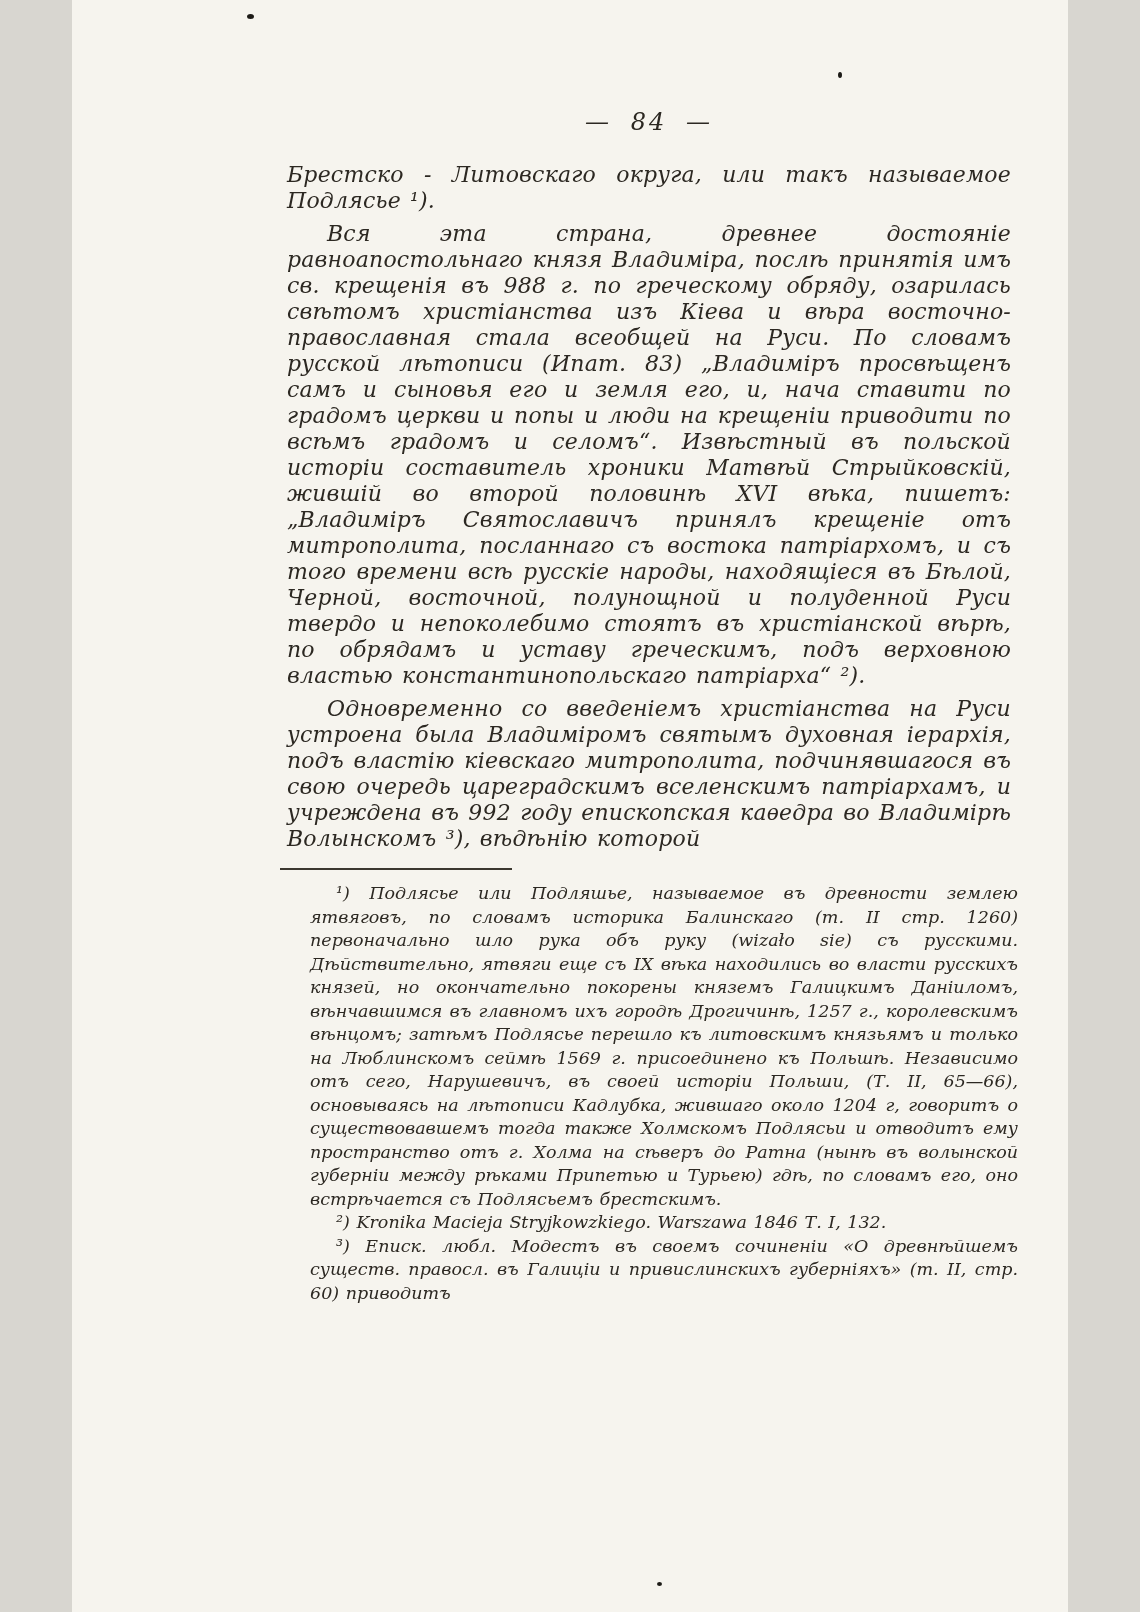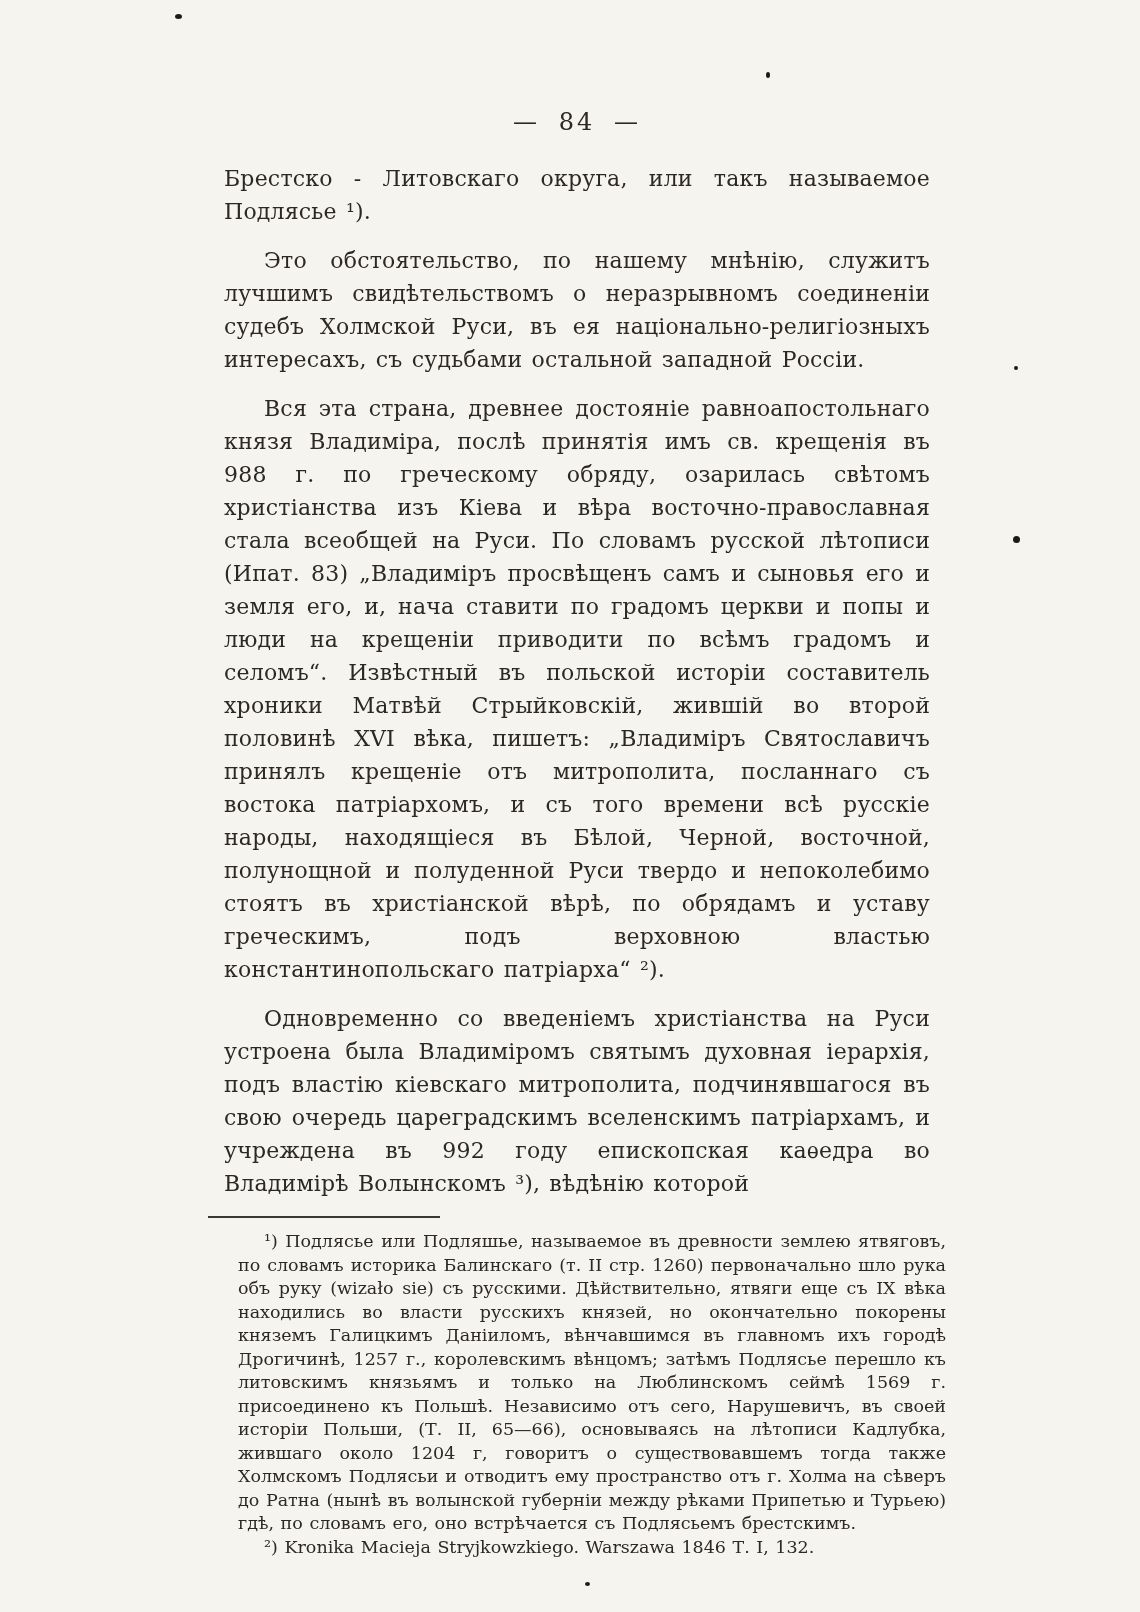--- a/index.html
+++ b/index.html
@@ -2,46 +2,47 @@
 <html><head>
 <meta charset="utf-8">
 <style>
   html, body {
     margin: 0;
     padding: 0;
     background: #d8d6d0;
   }
   .page {
     position: relative;
-    width: 1140px;
+    width: 996px;
     height: 1612px;
     margin: 0 auto;
     background: #f6f4ee;
     overflow: hidden;
     font-family: "DejaVu Serif", "Liberation Serif", serif;
     color: #2c2822;
+    font-style: italic;
   }
   .content {
     position: absolute;
     left: 208px;
     top: 108px;
     width: 738px;
   }
   .page-number {
     text-align: center;
     font-size: 24px;
     letter-spacing: 3px;
     word-spacing: 8px;
     margin-bottom: 26px;
     color: #2c2822;
   }
   .body-text p {
-    margin: 16px;
+    margin: 7px;
     font-size: 22px;
-    line-height: 33px;
+    line-height: 26px;
     text-align: justify;
     word-spacing: 2px;
     letter-spacing: 0.2px;
   }
   .body-text p.indent {
     text-indent: 40px;
   }
   .footnote-rule {
     margin-top: 16px;
     margin-bottom: 12px;
@@ -81,26 +82,26 @@
   <span class="speck s3"></span>
   <span class="speck s4"></span>
   <span class="speck s5"></span>
 
   <div class="content">
 
     <div class="page-number">— 84 —</div>
 
     <div class="body-text">
       <p class="para">Брестско - Литовскаго округа, или такъ называемое Подлясье ¹).</p>
-      <p class="para indent">Это обстоятельство, по нашему мнѣнію, служитъ лучшимъ свидѣтельствомъ о неразрывномъ соединеніи судебъ Холмской Руси, въ ея національно-религіозныхъ интересахъ, съ судьбами остальной западной Россіи.</p>
       <p class="para indent">Вся эта страна, древнее достояніе равноапостольнаго князя Владиміра, послѣ принятія имъ св. крещенія въ 988 г. по греческому обряду, озарилась свѣтомъ христіанства изъ Кіева и вѣра восточно-православная стала всеобщей на Руси. По словамъ русской лѣтописи (Ипат. 83) „Владиміръ просвѣщенъ самъ и сыновья его и земля его, и, нача ставити по градомъ церкви и попы и люди на крещеніи приводити по всѣмъ градомъ и селомъ“. Извѣстный въ польской исторіи составитель хроники Матвѣй Стрыйковскій, жившій во второй половинѣ XVI вѣка, пишетъ: „Владиміръ Святославичъ принялъ крещеніе отъ митрополита, посланнаго съ востока патріархомъ, и съ того времени всѣ русскіе народы, находящіеся въ Бѣлой, Черной, восточной, полунощной и полуденной Руси твердо и непоколебимо стоятъ въ христіанской вѣрѣ, по обрядамъ и уставу греческимъ, подъ верховною властью константинопольскаго патріарха“ ²).</p>
       <p class="para indent">Одновременно со введеніемъ христіанства на Руси устроена была Владиміромъ святымъ духовная іерархія, подъ властію кіевскаго митрополита, подчинявшагося въ свою очередь цареградскимъ вселенскимъ патріархамъ, и учреждена въ 992 году епископская каѳедра во Владимірѣ Волынскомъ ³), вѣдѣнію которой</p>
     </div>
 
     <div class="footnote-rule"></div>
 
     <div class="footnotes">
       <p class="fn fn-indent">¹) Подлясье или Подляшье, называемое въ древности землею ятвяговъ, по словамъ историка Балинскаго (т. II стр. 1260) первоначально шло рука объ руку (wizało sie) съ русскими. Дѣйствительно, ятвяги еще съ IX вѣка находились во власти русскихъ князей, но окончательно покорены княземъ Галицкимъ Даніиломъ, вѣнчавшимся въ главномъ ихъ городѣ Дрогичинѣ, 1257 г., королевскимъ вѣнцомъ; затѣмъ Подлясье перешло къ литовскимъ князьямъ и только на Люблинскомъ сеймѣ 1569 г. присоединено къ Польшѣ. Независимо отъ сего, Нарушевичъ, въ своей исторіи Польши, (Т. II, 65—66), основываясь на лѣтописи Кадлубка, жившаго около 1204 г, говоритъ о существовавшемъ тогда также Холмскомъ Подлясьи и отводитъ ему пространство отъ г. Холма на сѣверъ до Ратна (нынѣ въ волынской губерніи между рѣками Припетью и Турьею) гдѣ, по словамъ его, оно встрѣчается съ Подлясьемъ брестскимъ.</p>
       <p class="fn fn-indent">²) Kronika Macieja Stryjkowzkiego. Warszawa 1846 Т. I, 132.</p>
+      <p class="fn fn-indent">³) Еписк. любл. Модестъ въ своемъ сочиненіи «О древнѣйшемъ существ. правосл. въ Галиціи и привислинскихъ губерніяхъ» (т. II, стр. 60) приводитъ</p>
     </div>
 
   </div>
 </div>
 
 </body></html>

